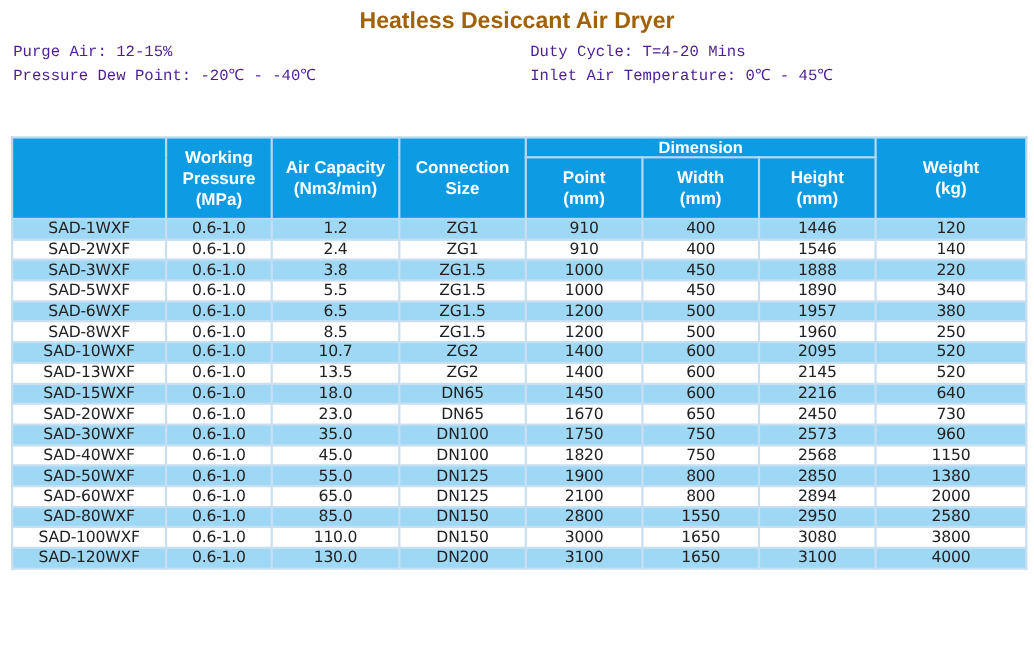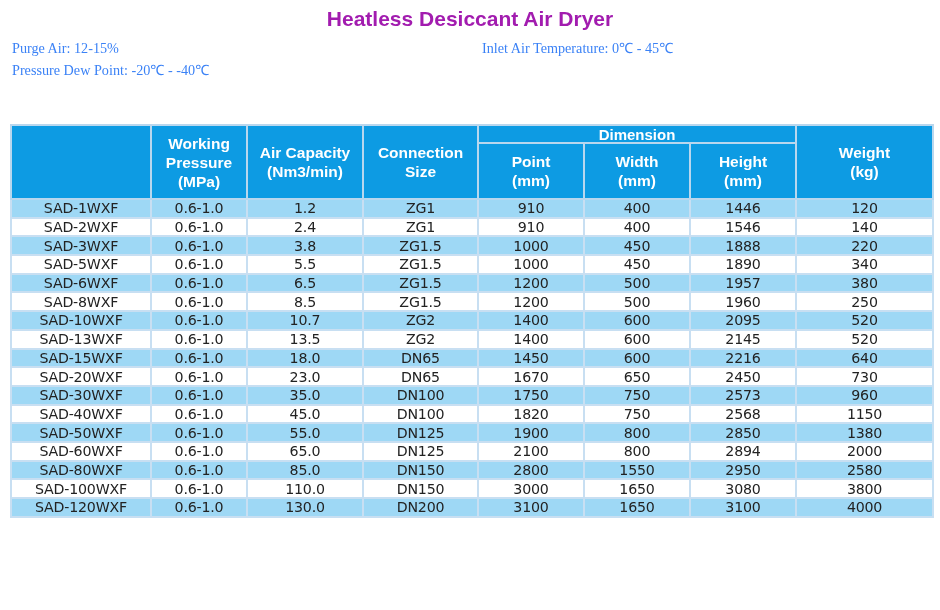--- a/index.html
+++ b/index.html
@@ -1,21 +1,21 @@
 <!DOCTYPE html>
 <html><head>
 <meta charset="utf-8">
 <style>
   html, body { margin: 0; padding: 0; background: #ffffff; }
   body { width: 940px; height: 610px; position: relative; overflow: hidden;
          font-family: "DejaVu Sans", sans-serif; color: #1a1a1a; }
   .title { position: absolute; top: 7px; left: 0; width: 940px; text-align: center;
-           font-family: "Liberation Sans", sans-serif; font-weight: bold; font-size: 21px; color: #a21caf; }
-  .specs { position: absolute; top: 37px; font-size: 14.2px; line-height: 22px; color: #3b82f6;
-           font-family: Liberation Serif, serif; }
+           font-family: "Liberation Sans", sans-serif; font-weight: bold; font-size: 21px; color: #a16207; }
+  .specs { position: absolute; top: 37px; font-size: 14.2px; line-height: 22px; color: #4c1d95;
+           font-family: Liberation Mono, monospace; }
   .specs.left { left: 12px; }
   .specs.right { left: 482px; }
   .spec-line { white-space: nowrap; }
 
   table.spec-table { position: absolute; left: 10px; top: 124px; width: 922px;
                      border-collapse: collapse; table-layout: fixed; }
   .spec-table th { background: #0d9be3; color: #ffffff; font-family: "Liberation Sans", sans-serif;
                    font-weight: bold; font-size: 15.5px; line-height: 19px;
                    border: 2px solid #b9d7ee; text-align: center; padding: 0; }
   .spec-table th.dim-group { height: 16px; font-size: 15px; line-height: 15px; }
@@ -28,20 +28,21 @@
 </head>
 <body>
 
 <div class="title">Heatless Desiccant Air Dryer</div>
 
 <div class="specs left">
   <div class="spec-line">Purge Air: 12-15%</div>
   <div class="spec-line">Pressure Dew Point: -20℃ - -40℃</div>
 </div>
 <div class="specs right">
+  <div class="spec-line">Duty Cycle: T=4-20 Mins</div>
   <div class="spec-line">Inlet Air Temperature: 0℃ - 45℃</div>
 </div>
 
 <table class="spec-table">
   <colgroup>
     <col style="width:140px">
     <col style="width:96px">
     <col style="width:116px">
     <col style="width:115px">
     <col style="width:106px">

